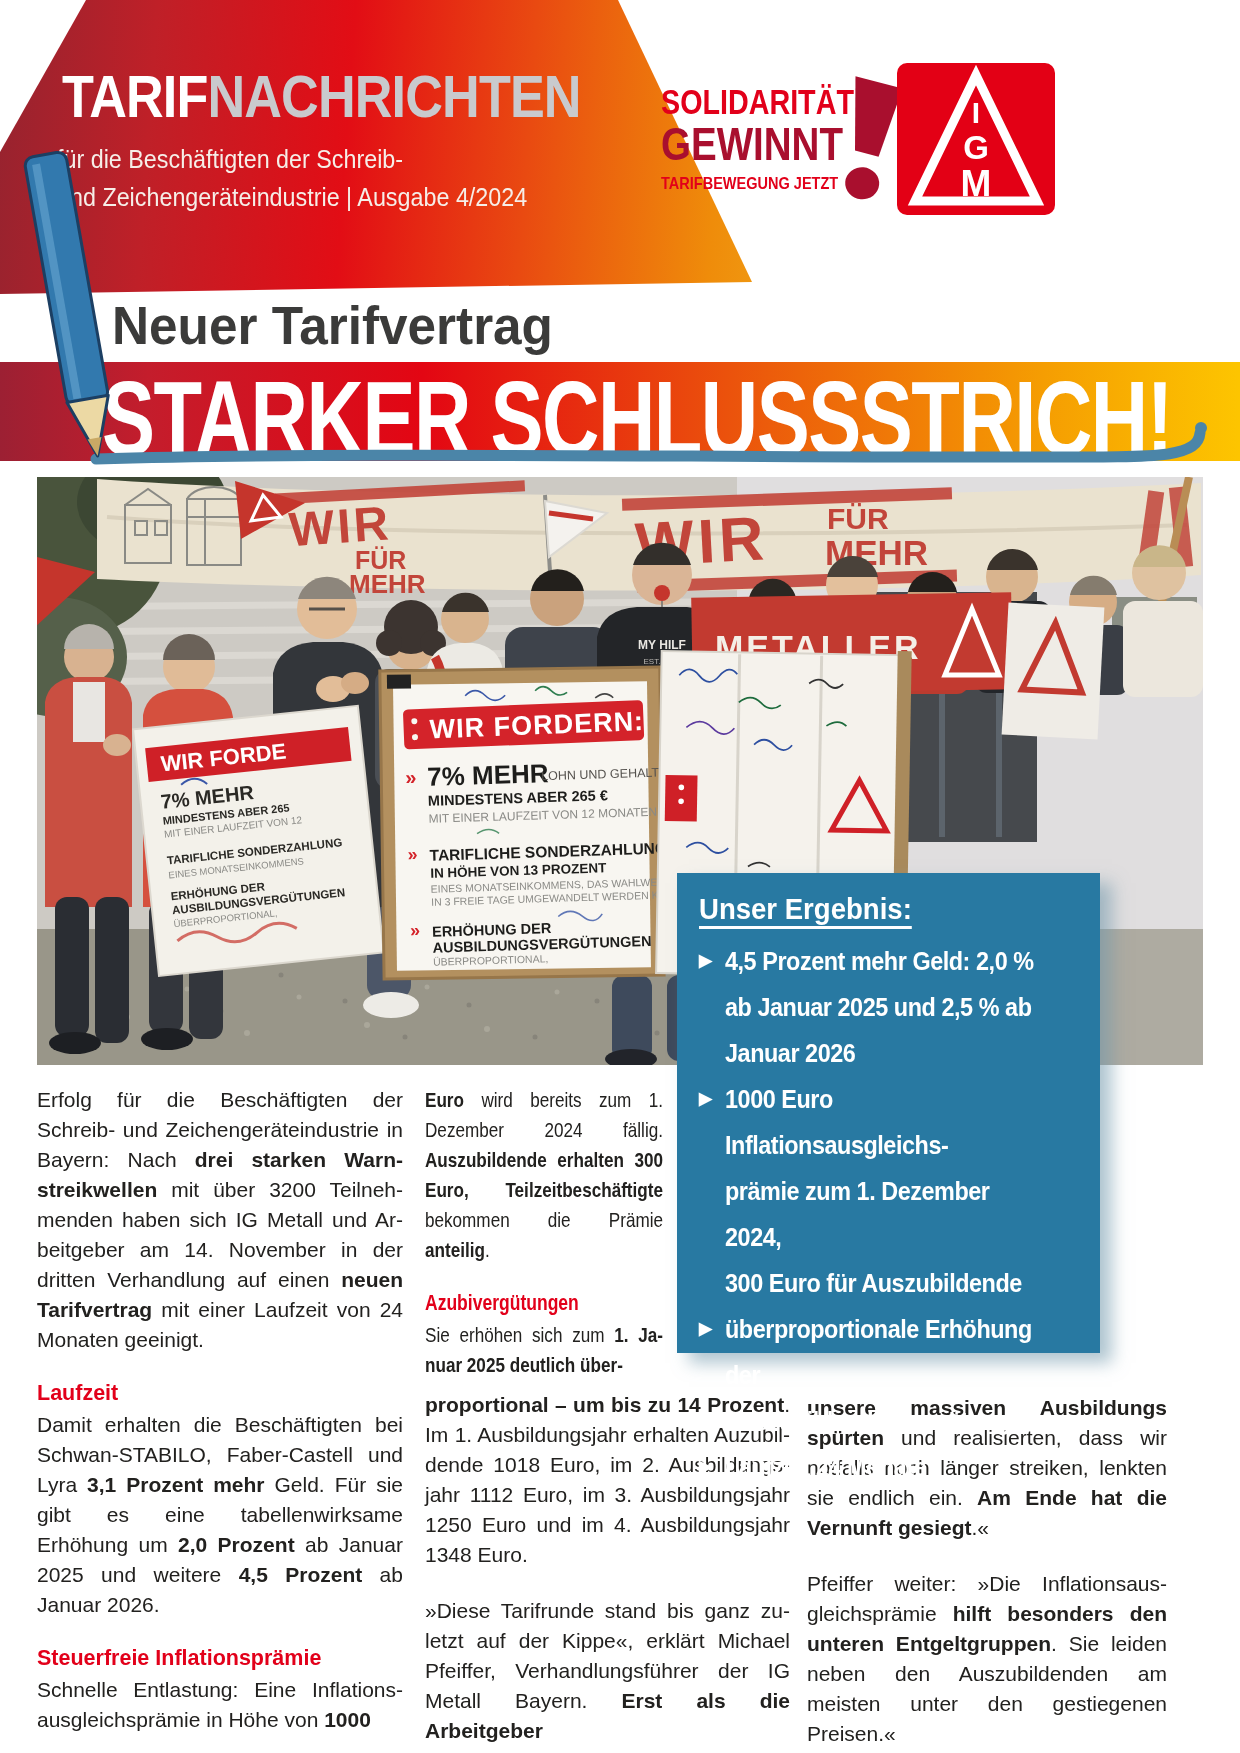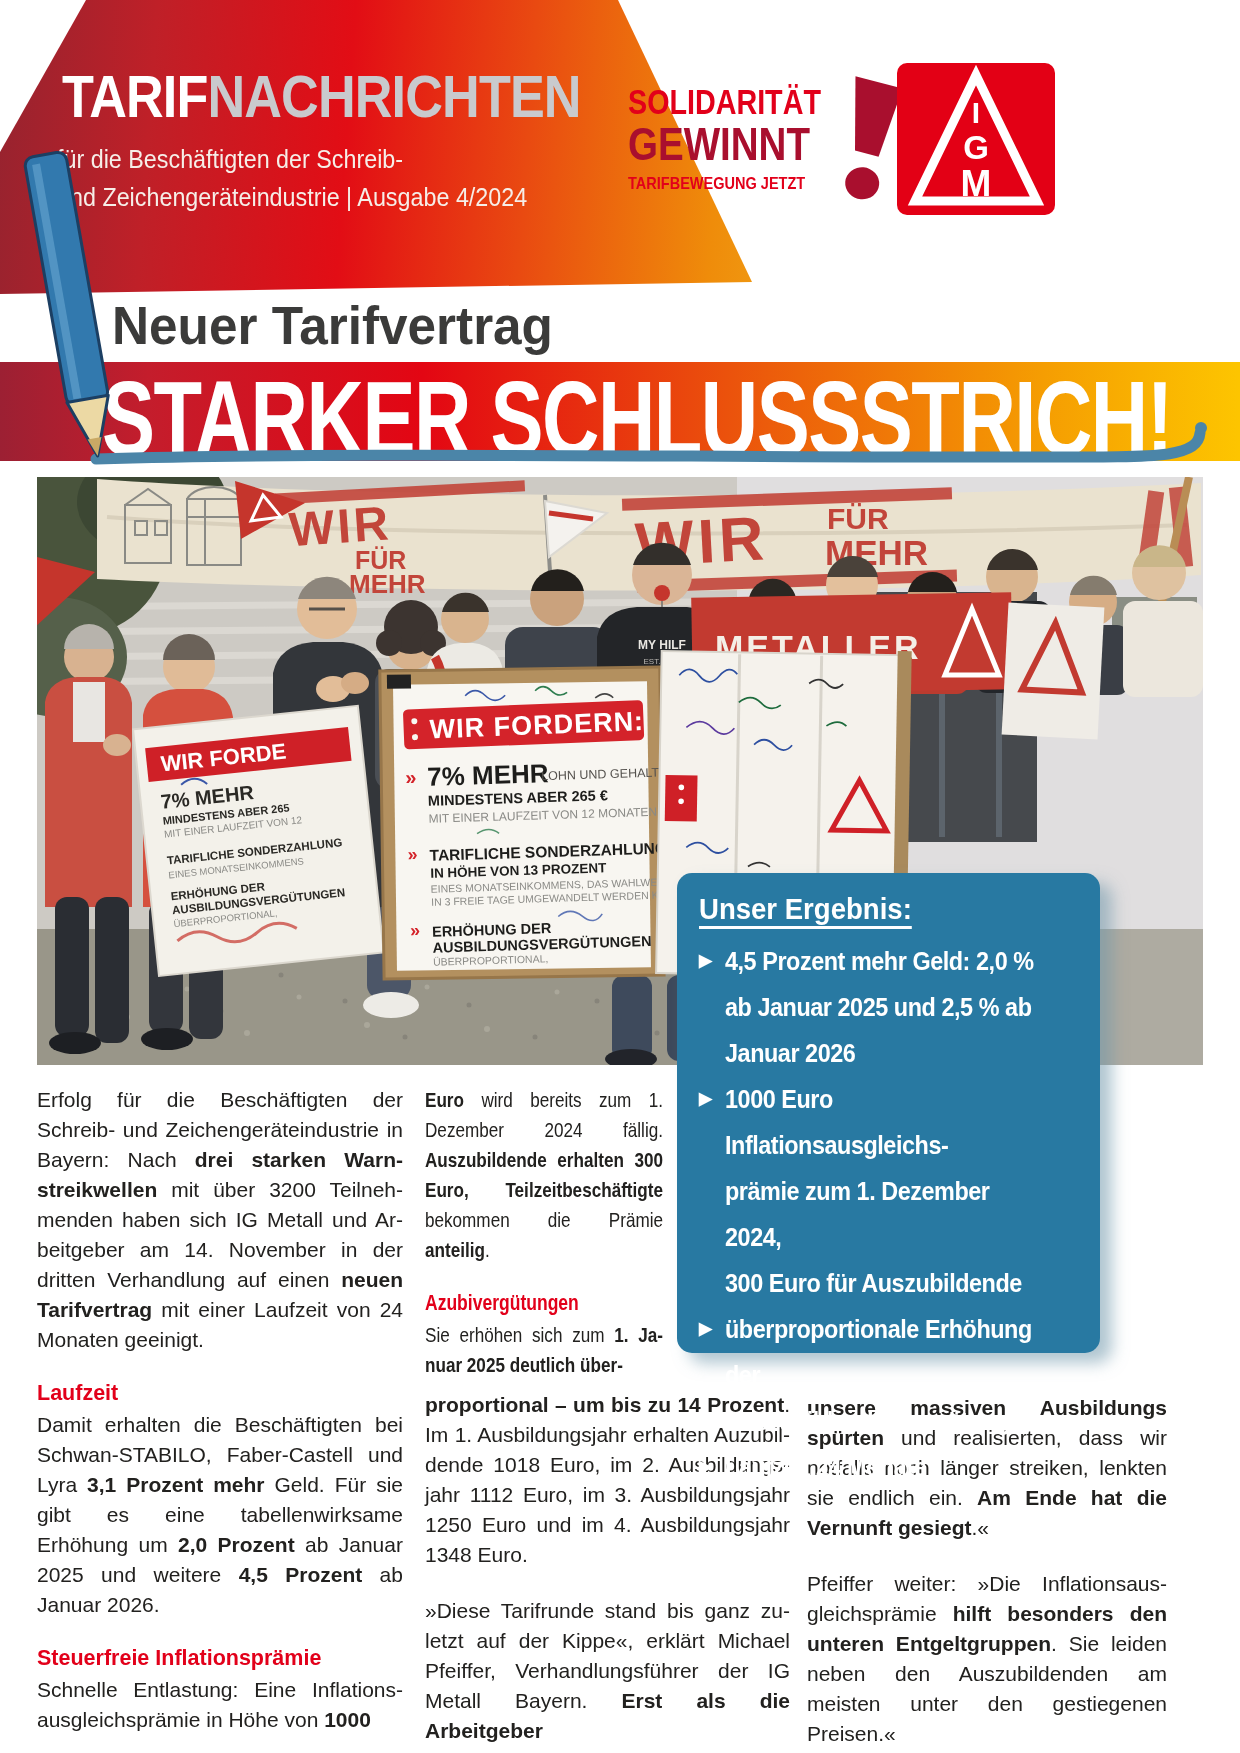--- a/index.html
+++ b/index.html
@@ -10,21 +10,21 @@
   
   .mast{left:0;top:0;width:770px;height:300px;z-index:1;
     background:linear-gradient(94deg,#96232f 0%,#bf2028 20%,#e20d15 45%,#e94a11 68%,#ef8c0a 92%,#f09a12 100%);
     clip-path:polygon(86px 0,618px 0,752px 282px,0 294px,0 152px);}
   .mast-title{left:62px;top:62px;font-size:60px;font-weight:bold;letter-spacing:-1px;
     transform:scaleX(.87);transform-origin:left top;white-space:nowrap;z-index:2;}
   .t-white{color:#ffffff}.t-gray{color:#c9cacd}
   .mast-sub{left:57px;top:140px;font-size:26.5px;color:#f6eee8;line-height:38px;
     transform:scaleX(.88);transform-origin:left top;white-space:nowrap;z-index:2;}
 
-  .soli{left:628px;top:82px;width:250px;z-index:2;}
+  .soli{left:661px;top:82px;width:250px;z-index:2;}
   .soli-1{color:#e2001a;font-size:35px;font-weight:bold;transform:scaleX(.82);transform-origin:left;white-space:nowrap;}
   .soli-2{color:#a90f2e;font-size:47px;font-weight:bold;transform:scaleX(.82);transform-origin:left;margin-top:-6px;white-space:nowrap;}
   .soli-3{color:#e2001a;font-size:16.5px;font-weight:bold;transform:scaleX(.88);transform-origin:left;margin-top:3px;white-space:nowrap;}
   .bang{left:836px;top:76px;z-index:2;}
 
   .igm{left:897px;top:63px;width:158px;height:152px;background:#e30015;border-radius:10px;z-index:2;}
 
   
   .kicker{left:112px;top:294px;font-size:54px;font-weight:bold;color:#3b3b3a;
     transform:scaleX(.95);transform-origin:left top;white-space:nowrap;z-index:2;}
@@ -33,21 +33,21 @@
   .band-title{position:absolute;left:102px;top:0;line-height:112px;font-size:106px;font-weight:bold;color:#fff;
     letter-spacing:-2px;transform:scaleX(.75);transform-origin:left top;white-space:nowrap;}
 
   .decor{left:0;top:0;z-index:5;pointer-events:none;}
 
   
   .photo{left:37px;top:477px;width:1166px;height:588px;z-index:2;}
 
   
   .result{left:677px;top:873px;width:423px;height:480px;background:#2879a2;color:#fff;z-index:6;
-    padding:20px 18px 0 22px;box-sizing:border-box;box-shadow:12px 10px 16px rgba(110,150,170,.55);border-radius:15px;}
+    padding:20px 18px 0 22px;box-sizing:border-box;box-shadow:12px 10px 16px rgba(110,150,170,.55);}
   .result-title{font-size:29px;font-weight:bold;margin:0 0 12px 0;display:inline-block;
     text-decoration:underline;text-decoration-thickness:3px;text-underline-offset:7px;
     transform:scaleX(.95);transform-origin:left;}
   .result ul{list-style:none;margin:0;padding:0;font-size:26px;font-weight:bold;line-height:46px;}
   .result li{display:flex;}
   .arr{width:26px;flex:none;font-size:17px;line-height:46px;}
   .itx{display:inline-block;white-space:pre-line;letter-spacing:-.5px;transform:scaleX(.9);transform-origin:left top;}
 
   
   .article p{margin:0;text-align:justify;font-size:21px;line-height:30px;color:#22211f;}

